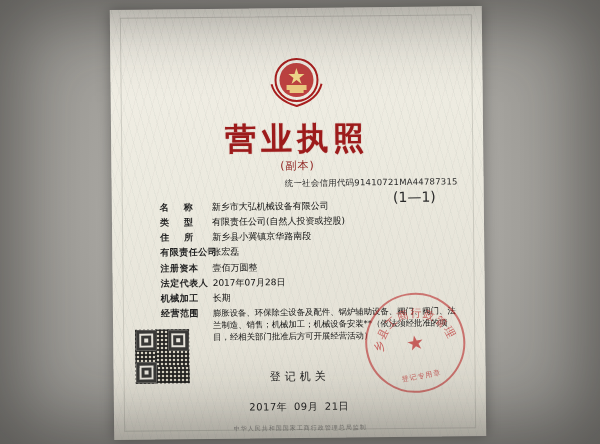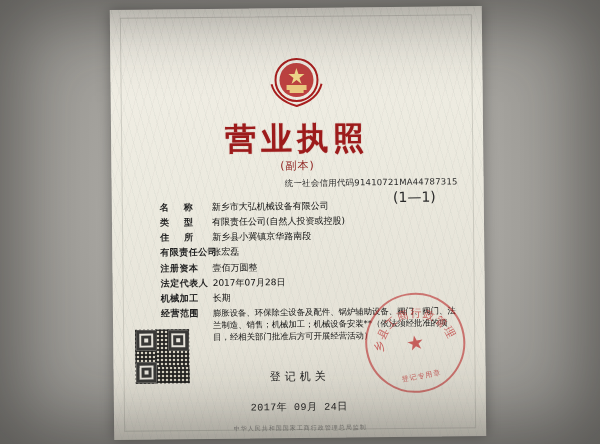--- a/index.html
+++ b/index.html
@@ -215,21 +215,21 @@
   }
   .issue-date {
     position: absolute;
     left: 0; right: 0;
     bottom: 24px;
     text-align: center;
     font-size: 10px;
     color: #1d1d1d;
     letter-spacing: 2px;
   }
-  .issue-date .d { letter-spacing: 0.5px; font-family: Liberation Mono, monospace; }
+  .issue-date .d { letter-spacing: 0.5px; }
 
   .footer-strip {
     position: absolute;
     left: 0; right: 0;
     bottom: 2px;
     height: 12px;
     text-align: center;
     font-size: 6px;
     color: rgba(60,60,60,0.55);
     letter-spacing: 1px;
@@ -316,19 +316,19 @@
           <textPath href="#arcpath" startOffset="50%">新乡县工商行政管理局</textPath>
         </text>
       </svg>
       <div class="star">★</div>
       <div class="bottomtext">登记专用章</div>
     </div>
 
     <div class="issue-date">
       <span class="d">2017</span><span>年</span>
       <span class="d">09</span><span>月</span>
-      <span class="d">24</span><span>日</span>
+      <span class="d">21</span><span>日</span>
     </div>
 
     <div class="footer-strip">中华人民共和国国家工商行政管理总局监制</div>
   </div>
 
 </div>
 
 </body></html>

